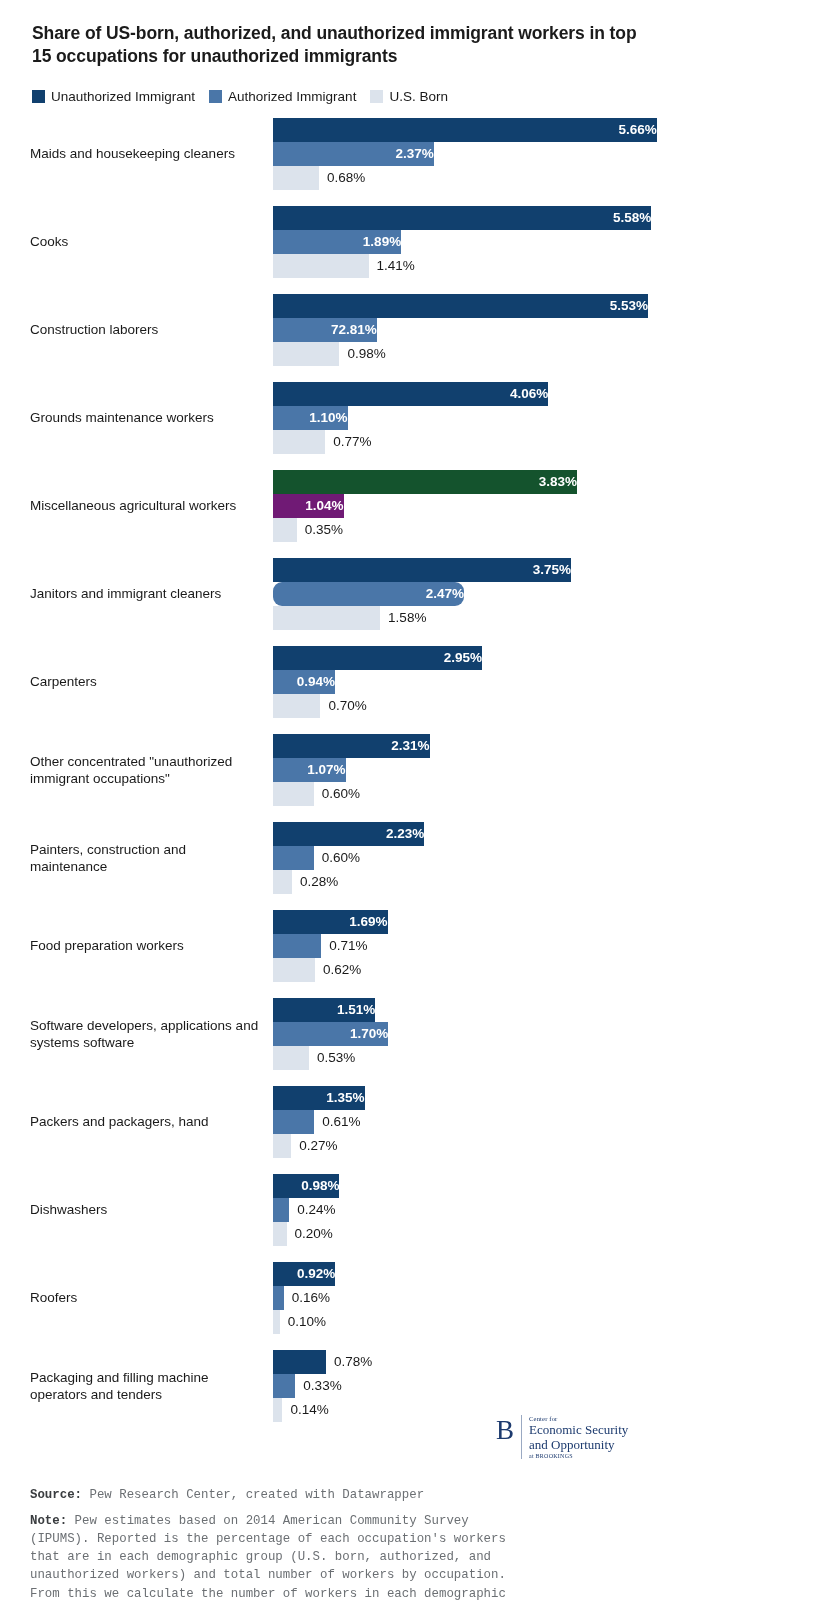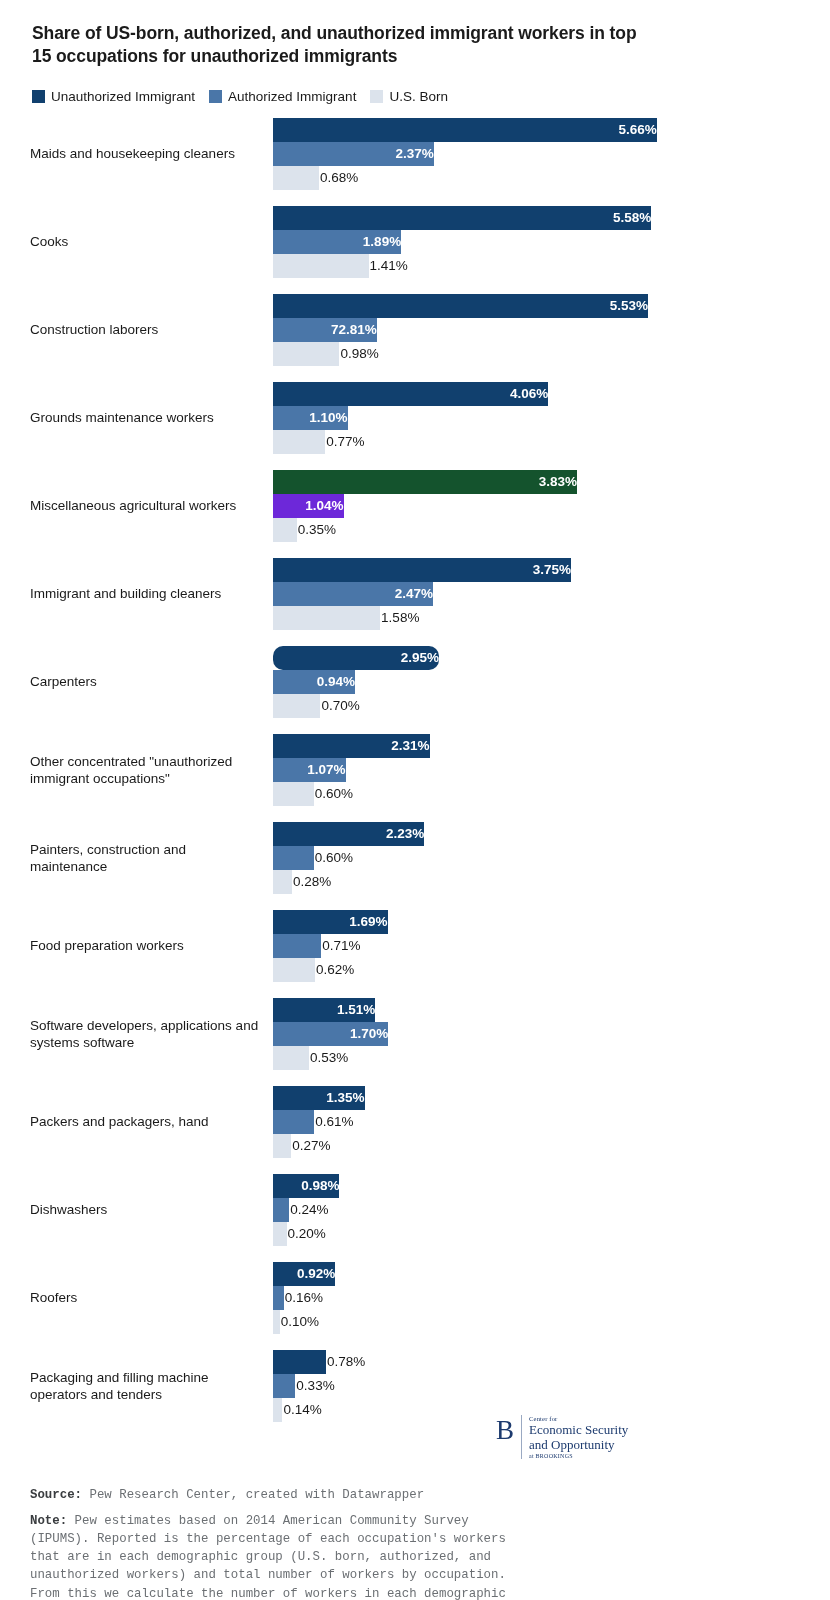--- a/index.html
+++ b/index.html
@@ -99,21 +99,21 @@
     font-size: 13.5px;
     font-weight: bold;
     white-space: nowrap;
   }
   .bar-value.inside {
     color: #ffffff;
   }
   .bar-value.outside {
     color: #1a1a1a;
     font-weight: normal;
-    padding-left: 1px;
+    padding-left: 8px;
   }
 
   
   .footer {
     position: absolute;
     left: 30px;
     right: 28px;
     top: 1470px;
     font-family: Liberation Mono, monospace;
     margin-top: 16px;
@@ -271,59 +271,59 @@
       </div>
       <div class="group">
         <div class="cat-label">Miscellaneous agricultural workers</div>
         <div class="bars">
           <div class="bar-row">
             <div class="bar" style="width: 304px; background: #14532d; align-items: center;">
               <span class="bar-value inside">3.83%</span>
             </div>
           </div>
           <div class="bar-row">
-            <div class="bar" style="width: 70.512px; background: #6d28d9;">
+            <div class="bar" style="width: 70.512px; background: #701a75;">
               <span class="bar-value inside">1.04%</span>
             </div>
           </div>
           <div class="bar-row">
             <div class="bar" style="width: 23.73px; background: rgb(220, 227, 236);"></div>
             <span class="bar-value outside">0.35%</span>
           </div>
         </div>
       </div>
       <div class="group">
-        <div class="cat-label">Immigrant and building cleaners</div>
+        <div class="cat-label">Janitors and immigrant cleaners</div>
         <div class="bars">
           <div class="bar-row">
             <div class="bar" style="width: 298px; background: rgb(17, 64, 110);">
               <span class="bar-value inside">3.75%</span>
             </div>
           </div>
           <div class="bar-row">
-            <div class="bar" style="width: 160px; background: rgb(74, 118, 168);">
+            <div class="bar" style="width: 191px; background: rgb(74, 118, 168); border-radius: 9px;">
               <span class="bar-value inside">2.47%</span>
             </div>
           </div>
           <div class="bar-row">
             <div class="bar" style="width: 107.124px; background: rgb(220, 227, 236);"></div>
             <span class="bar-value outside">1.58%</span>
           </div>
         </div>
       </div>
       <div class="group">
         <div class="cat-label">Carpenters</div>
         <div class="bars">
           <div class="bar-row">
-            <div class="bar" style="width: 166px; background: rgb(17, 64, 110); border-radius: 10px;">
+            <div class="bar" style="width: 209px; background: rgb(17, 64, 110);">
               <span class="bar-value inside">2.95%</span>
             </div>
           </div>
           <div class="bar-row">
-            <div class="bar" style="width: 82px; background: rgb(74, 118, 168);">
+            <div class="bar" style="width: 62px; background: rgb(74, 118, 168);">
               <span class="bar-value inside">0.94%</span>
             </div>
           </div>
           <div class="bar-row">
             <div class="bar" style="width: 47.46px; background: rgb(220, 227, 236);"></div>
             <span class="bar-value outside">0.70%</span>
           </div>
         </div>
       </div>
       <div class="group">

